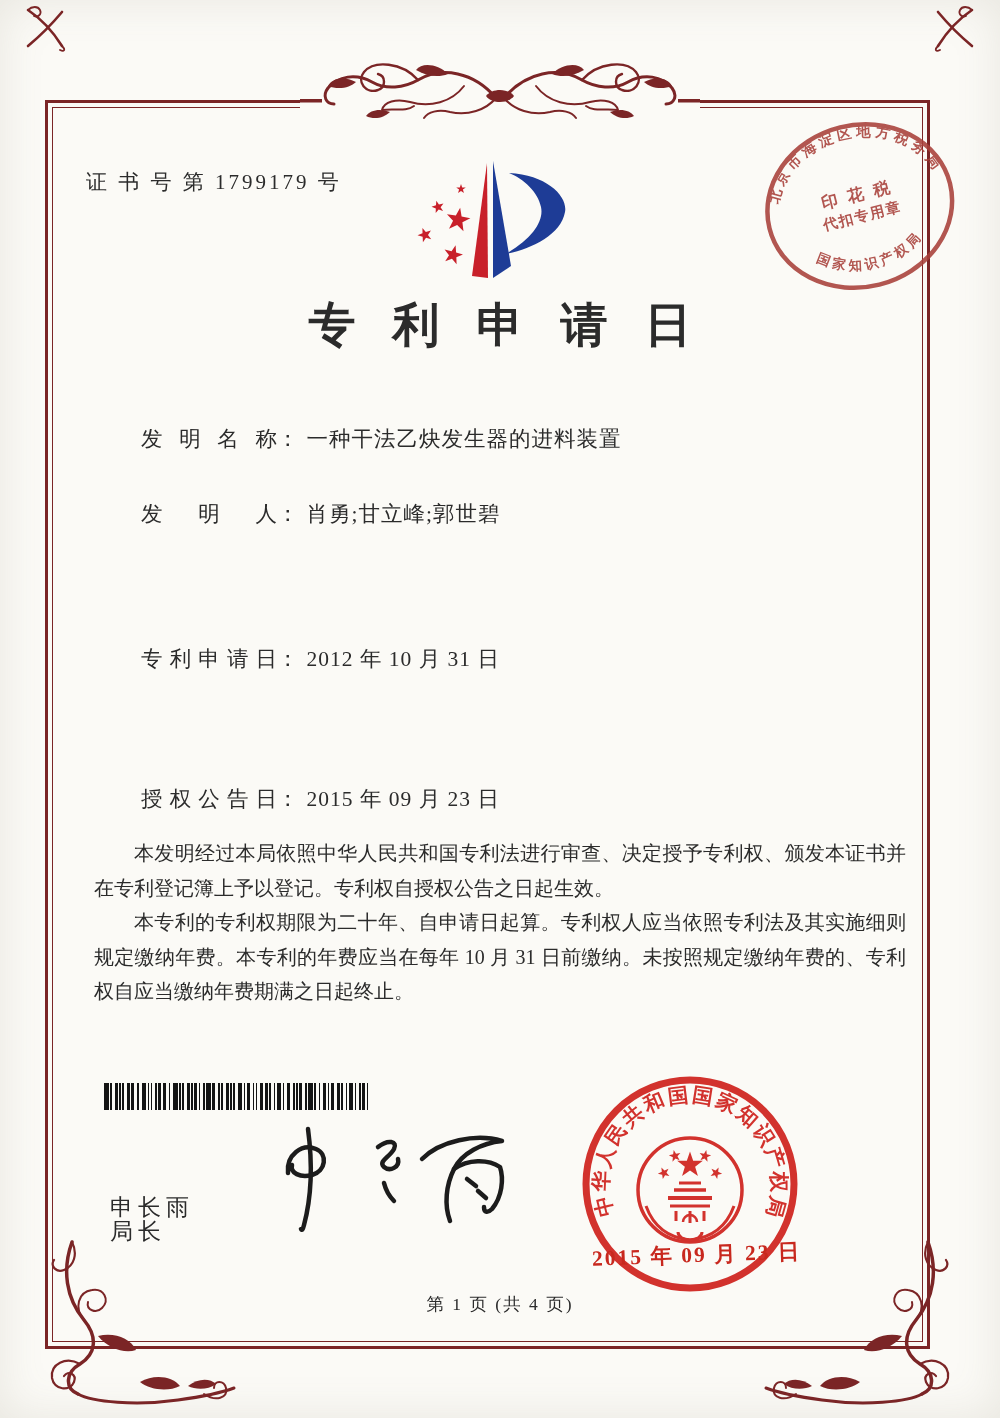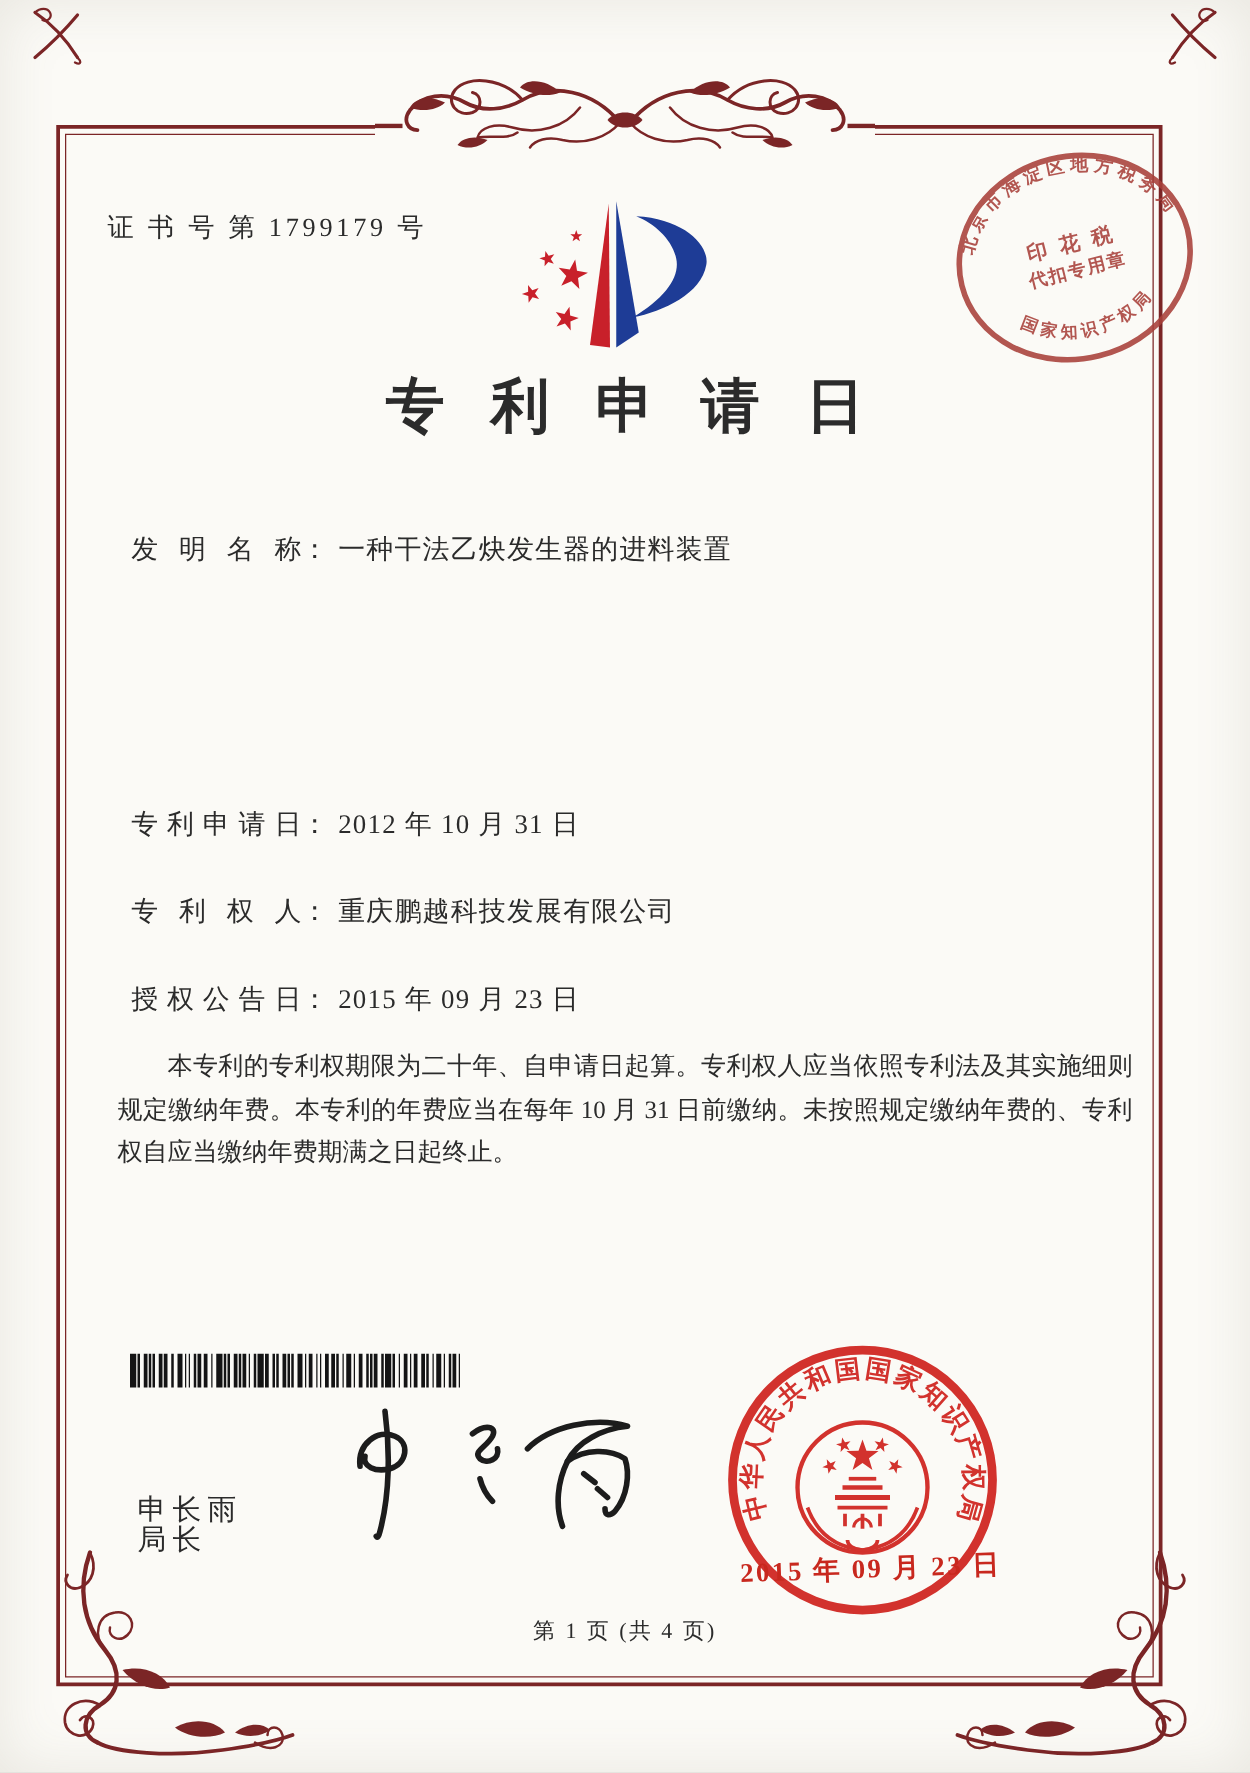--- a/index.html
+++ b/index.html
@@ -21,21 +21,21 @@
   .marf{fill:#7b2526;stroke:none;}
 
   
   .cert-number{position:absolute;left:86px;top:168px;font-size:21px;letter-spacing:3px;white-space:nowrap;}
   .logo{position:absolute;left:388px;top:146px;width:228px;height:150px;}
   .doc-title{position:absolute;left:0;top:294px;width:100%;text-align:center;
     font-size:47px;font-weight:700;letter-spacing:37px;padding-left:37px;box-sizing:border-box;white-space:nowrap;}
 
   
   .field-row{position:absolute;left:105px;font-size:21.5px;white-space:nowrap;}
-  .field-label{display:inline-block;width:136px;text-align:justify;text-align-last:justify;vertical-align:bottom;}
+  .field-label{display:inline-block;width:136px;text-align:justify;text-align-last:justify;vertical-align:bottom;margin-left:36px;}
   .field-colon{display:inline-block;margin-right:8px;}
   .field-value{letter-spacing:1px;}
   .fr1{top:424px;} .fr2{top:499px;} .fr3{top:574px;} .fr4{top:644px;} .fr5{top:714px;} .fr6{top:784px;}
 
   
   .body-text{position:absolute;left:94px;top:836px;width:812px;font-size:20px;line-height:34.5px;text-align:justify;}
   .body-text p{margin:0;text-indent:2em;}
 
   
   .barcode{position:absolute;left:104px;top:1083px;width:290px;height:27px;font-size:0;white-space:nowrap;}
@@ -126,31 +126,32 @@
     <use href="#lstar" fill="#c8202a" transform="translate(70,73) scale(1.25) rotate(10)"></use>
     <use href="#lstar" fill="#c8202a" transform="translate(37,88) scale(0.75) rotate(-20)"></use>
     <use href="#lstar" fill="#c8202a" transform="translate(65,108) scale(1.0) rotate(15)"></use>
   </svg>
 
   <div class="doc-title">专利申请日</div>
 
   <div class="field-row fr1">
     <span class="field-label">发明名称</span><span class="field-colon">：</span><span class="field-value">一种干法乙炔发生器的进料装置</span>
   </div>
+  <div class="field-row fr2">
+    <span class="field-label">发明人</span><span class="field-colon">：</span><span class="field-value">肖勇;甘立峰;郭世碧</span>
+  </div>
   <div class="field-row fr4">
     <span class="field-label">专利申请日</span><span class="field-colon">：</span><span class="field-value">2012 年 10 月 31 日</span>
   </div>
-  <div class="field-row fr5">
-    <span class="field-label">专利权人</span><span class="field-colon">：</span><span class="field-value">重庆鹏越科技发展有限公司</span>
-  </div>
   <div class="field-row fr6">
     <span class="field-label">授权公告日</span><span class="field-colon">：</span><span class="field-value">2015 年 09 月 23 日</span>
   </div>
 
   <div class="body-text">
+    <p>本发明经过本局依照中华人民共和国专利法进行审查、决定授予专利权、颁发本证书并在专利登记簿上予以登记。专利权自授权公告之日起生效。</p>
     <p>本专利的专利权期限为二十年、自申请日起算。专利权人应当依照专利法及其实施细则规定缴纳年费。本专利的年费应当在每年 10 月 31 日前缴纳。未按照规定缴纳年费的、专利权自应当缴纳年费期满之日起终止。</p>
   </div>
 
   <div class="barcode"><span style="display:inline-block;height:100%;background:#141414;width:4.5px;margin-right:1.5px"></span><span style="display:inline-block;height:100%;background:#141414;width:1.5px;margin-right:3px"></span><span style="display:inline-block;height:100%;background:#141414;width:3px;margin-right:1.5px"></span><span style="display:inline-block;height:100%;background:#141414;width:1.5px;margin-right:1.5px"></span><span style="display:inline-block;height:100%;background:#141414;width:1.5px;margin-right:3px"></span><span style="display:inline-block;height:100%;background:#141414;width:3px;margin-right:1.5px"></span><span style="display:inline-block;height:100%;background:#141414;width:3px;margin-right:3px"></span><span style="display:inline-block;height:100%;background:#141414;width:1.5px;margin-right:3px"></span><span style="display:inline-block;height:100%;background:#141414;width:4.5px;margin-right:1.5px"></span><span style="display:inline-block;height:100%;background:#141414;width:1.5px;margin-right:1.5px"></span><span style="display:inline-block;height:100%;background:#141414;width:1.5px;margin-right:3px"></span><span style="display:inline-block;height:100%;background:#141414;width:1.5px;margin-right:1.5px"></span><span style="display:inline-block;height:100%;background:#141414;width:3px;margin-right:1.5px"></span><span style="display:inline-block;height:100%;background:#141414;width:3px;margin-right:3px"></span><span style="display:inline-block;height:100%;background:#141414;width:1.5px;margin-right:3px"></span><span style="display:inline-block;height:100%;background:#141414;width:4.5px;margin-right:1.5px"></span><span style="display:inline-block;height:100%;background:#141414;width:1.5px;margin-right:1.5px"></span><span style="display:inline-block;height:100%;background:#141414;width:1.5px;margin-right:3px"></span><span style="display:inline-block;height:100%;background:#141414;width:3px;margin-right:1.5px"></span><span style="display:inline-block;height:100%;background:#141414;width:1.5px;margin-right:1.5px"></span><span style="display:inline-block;height:100%;background:#141414;width:3px;margin-right:1.5px"></span><span style="display:inline-block;height:100%;background:#141414;width:1.5px;margin-right:3px"></span><span style="display:inline-block;height:100%;background:#141414;width:1.5px;margin-right:1.5px"></span><span style="display:inline-block;height:100%;background:#141414;width:4.5px;margin-right:1.5px"></span><span style="display:inline-block;height:100%;background:#141414;width:3px;margin-right:3px"></span><span style="display:inline-block;height:100%;background:#141414;width:1.5px;margin-right:1.5px"></span><span style="display:inline-block;height:100%;background:#141414;width:1.5px;margin-right:3px"></span><span style="display:inline-block;height:100%;background:#141414;width:3px;margin-right:1.5px"></span><span style="display:inline-block;height:100%;background:#141414;width:1.5px;margin-right:1.5px"></span><span style="display:inline-block;height:100%;background:#141414;width:1.5px;margin-right:3px"></span><span style="display:inline-block;height:100%;background:#141414;width:4.5px;margin-right:1.5px"></span><span style="display:inline-block;height:100%;background:#141414;width:1.5px;margin-right:1.5px"></span><span style="display:inline-block;height:100%;background:#141414;width:3px;margin-right:3px"></span><span style="display:inline-block;height:100%;background:#141414;width:1.5px;margin-right:1.5px"></span><span style="display:inline-block;height:100%;background:#141414;width:1.5px;margin-right:3px"></span><span style="display:inline-block;height:100%;background:#141414;width:3px;margin-right:1.5px"></span><span style="display:inline-block;height:100%;background:#141414;width:3px;margin-right:1.5px"></span><span style="display:inline-block;height:100%;background:#141414;width:1.5px;margin-right:3px"></span><span style="display:inline-block;height:100%;background:#141414;width:1.5px;margin-right:1.5px"></span><span style="display:inline-block;height:100%;background:#141414;width:4.5px;margin-right:1.5px"></span><span style="display:inline-block;height:100%;background:#141414;width:1.5px;margin-right:3px"></span><span style="display:inline-block;height:100%;background:#141414;width:3px;margin-right:3px"></span><span style="display:inline-block;height:100%;background:#141414;width:1.5px;margin-right:1.5px"></span><span style="display:inline-block;height:100%;background:#141414;width:1.5px;margin-right:1.5px"></span><span style="display:inline-block;height:100%;background:#141414;width:3px;margin-right:3px"></span><span style="display:inline-block;height:100%;background:#141414;width:1.5px;margin-right:1.5px"></span><span style="display:inline-block;height:100%;background:#141414;width:4.5px;margin-right:1.5px"></span><span style="display:inline-block;height:100%;background:#141414;width:1.5px;margin-right:3px"></span><span style="display:inline-block;height:100%;background:#141414;width:1.5px;margin-right:3px"></span><span style="display:inline-block;height:100%;background:#141414;width:3px;margin-right:1.5px"></span><span style="display:inline-block;height:100%;background:#141414;width:1.5px;margin-right:1.5px"></span><span style="display:inline-block;height:100%;background:#141414;width:3px;margin-right:3px"></span><span style="display:inline-block;height:100%;background:#141414;width:3px;margin-right:1.5px"></span><span style="display:inline-block;height:100%;background:#141414;width:1.5px;margin-right:3px"></span><span style="display:inline-block;height:100%;background:#141414;width:1.5px;margin-right:1.5px"></span><span style="display:inline-block;height:100%;background:#141414;width:4.5px;margin-right:1.5px"></span><span style="display:inline-block;height:100%;background:#141414;width:1.5px;margin-right:3px"></span><span style="display:inline-block;height:100%;background:#141414;width:1.5px;margin-right:1.5px"></span><span style="display:inline-block;height:100%;background:#141414;width:3px;margin-right:1.5px"></span><span style="display:inline-block;height:100%;background:#141414;width:1.5px;margin-right:0px"></span></div>
 
   <div class="director-title">局长</div>
   <div class="director-name">申长雨</div>
 
   <svg class="signature" viewBox="0 0 260 130">
     <path class="sig" d="M26,56 C24,38 40,26 54,32 C66,37 64,54 50,58 C38,61 28,56 30,48"></path>

